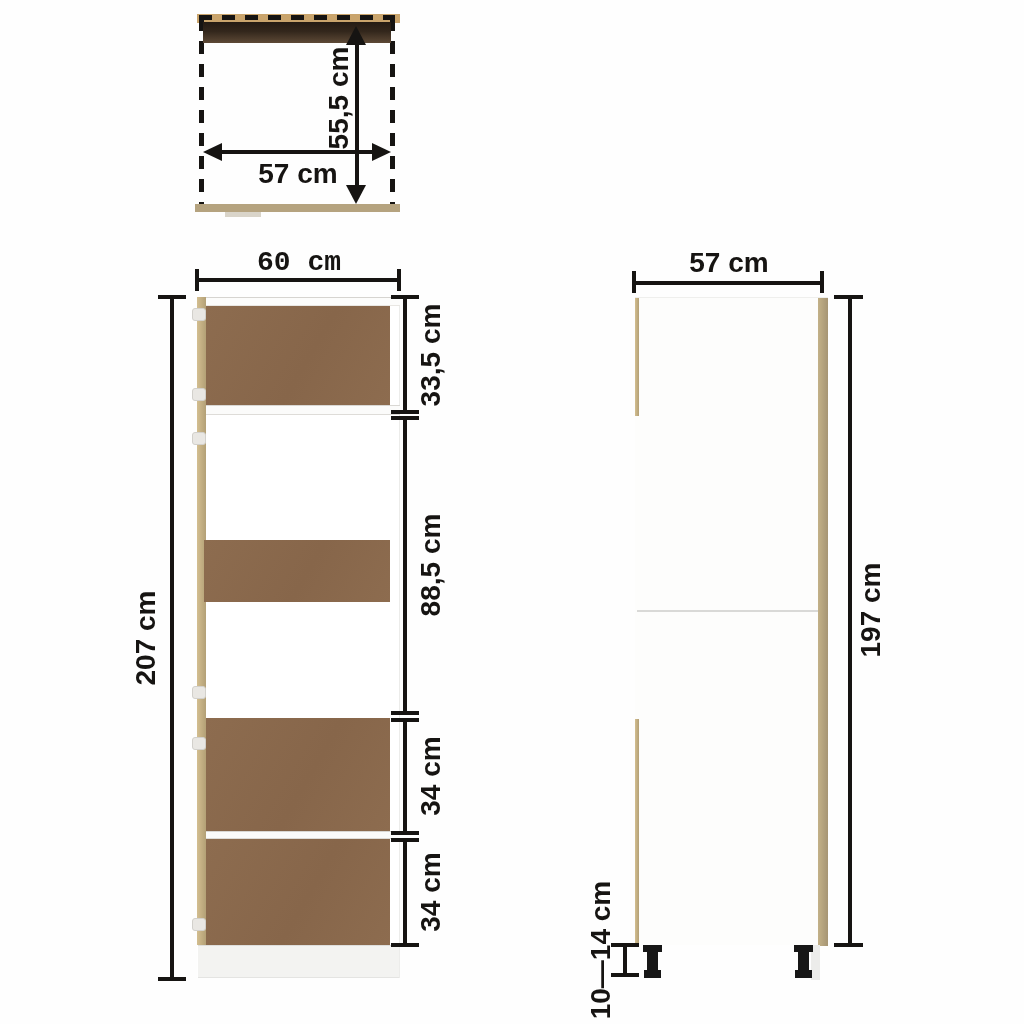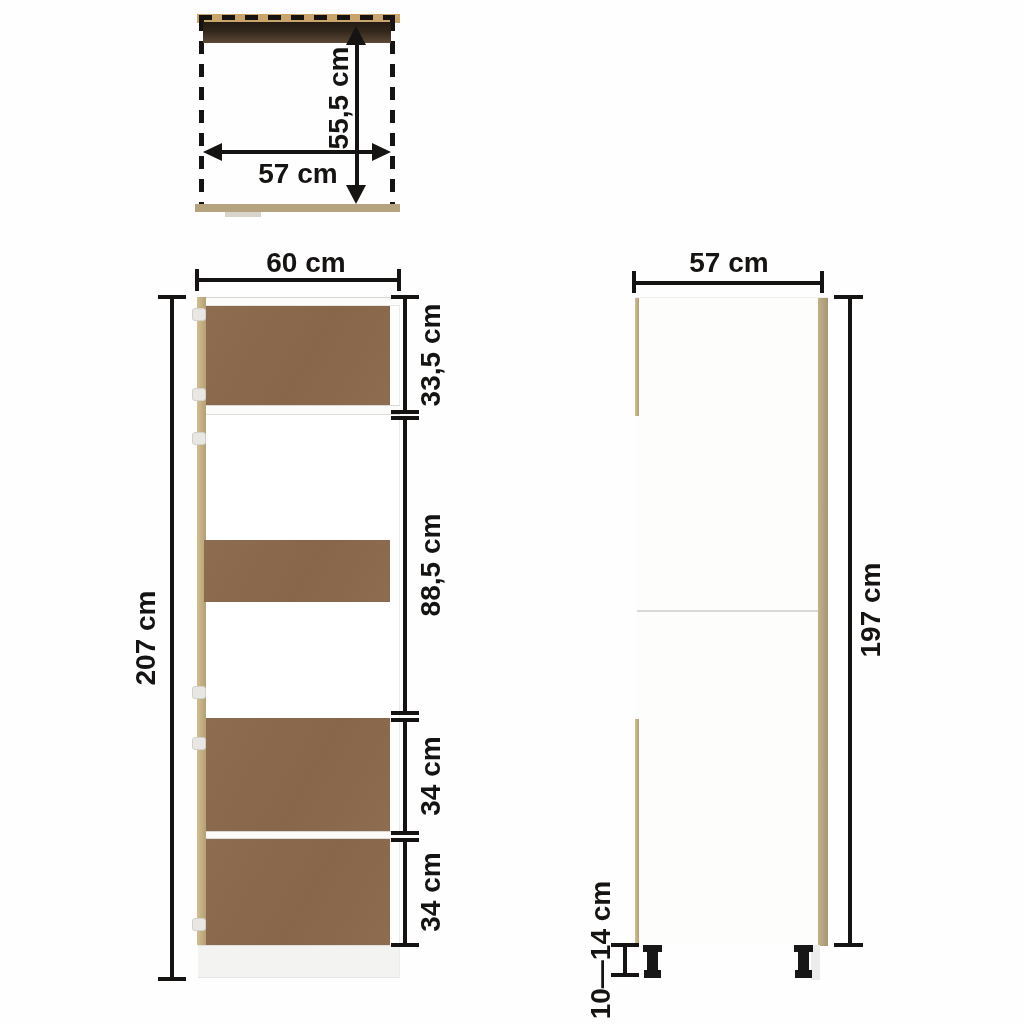--- a/index.html
+++ b/index.html
@@ -56,21 +56,21 @@
     <div>
       <div class="ah ah-left" style="left:203px;top:143px;"></div>
       <div class="line" style="left:219px;top:150px;width:156px;height:4px;"></div>
       <div class="ah ah-right" style="left:372px;top:143px;"></div>
     </div>
     <div class="lbl" style="left:238px;top:158px;width:120px;height:32px;">57 cm</div>
   </div>
 
   <div>
 
-    <div class="lbl" style="left:246px;top:247px;width:120px;height:32px;">60 cm</div>
+    <div class="lbl" style="left:239px;top:247px;width:120px;height:32px;font-family:Liberation Mono, monospace;">60 cm</div>
     <div class="tick" style="left:195px;top:269px;width:4px;height:22px;"></div>
     <div class="line" style="left:197px;top:278px;width:203px;height:4px;"></div>
     <div class="tick" style="left:397px;top:269px;width:4px;height:22px;"></div>
 
     <div class="abs" style="left:197px;top:297px;width:203px;height:681px;background:#ffffff;border-right:1px solid #ececea;box-sizing:border-box;">
       <div class="abs" style="left:0;top:0;width:203px;height:9px;background:#fcfcfb;border-top:1px solid #d6d4d0;border-bottom:1px solid #e9e7e3;box-sizing:border-box;"></div>
       <div class="oak-v" style="left:0;top:0;width:9px;height:648px;"></div>
 
       <div class="brown" style="left:9px;top:9px;width:184px;height:99px;"></div>
       <div class="shelf" style="left:9px;top:108px;width:194px;height:10px;"></div>

